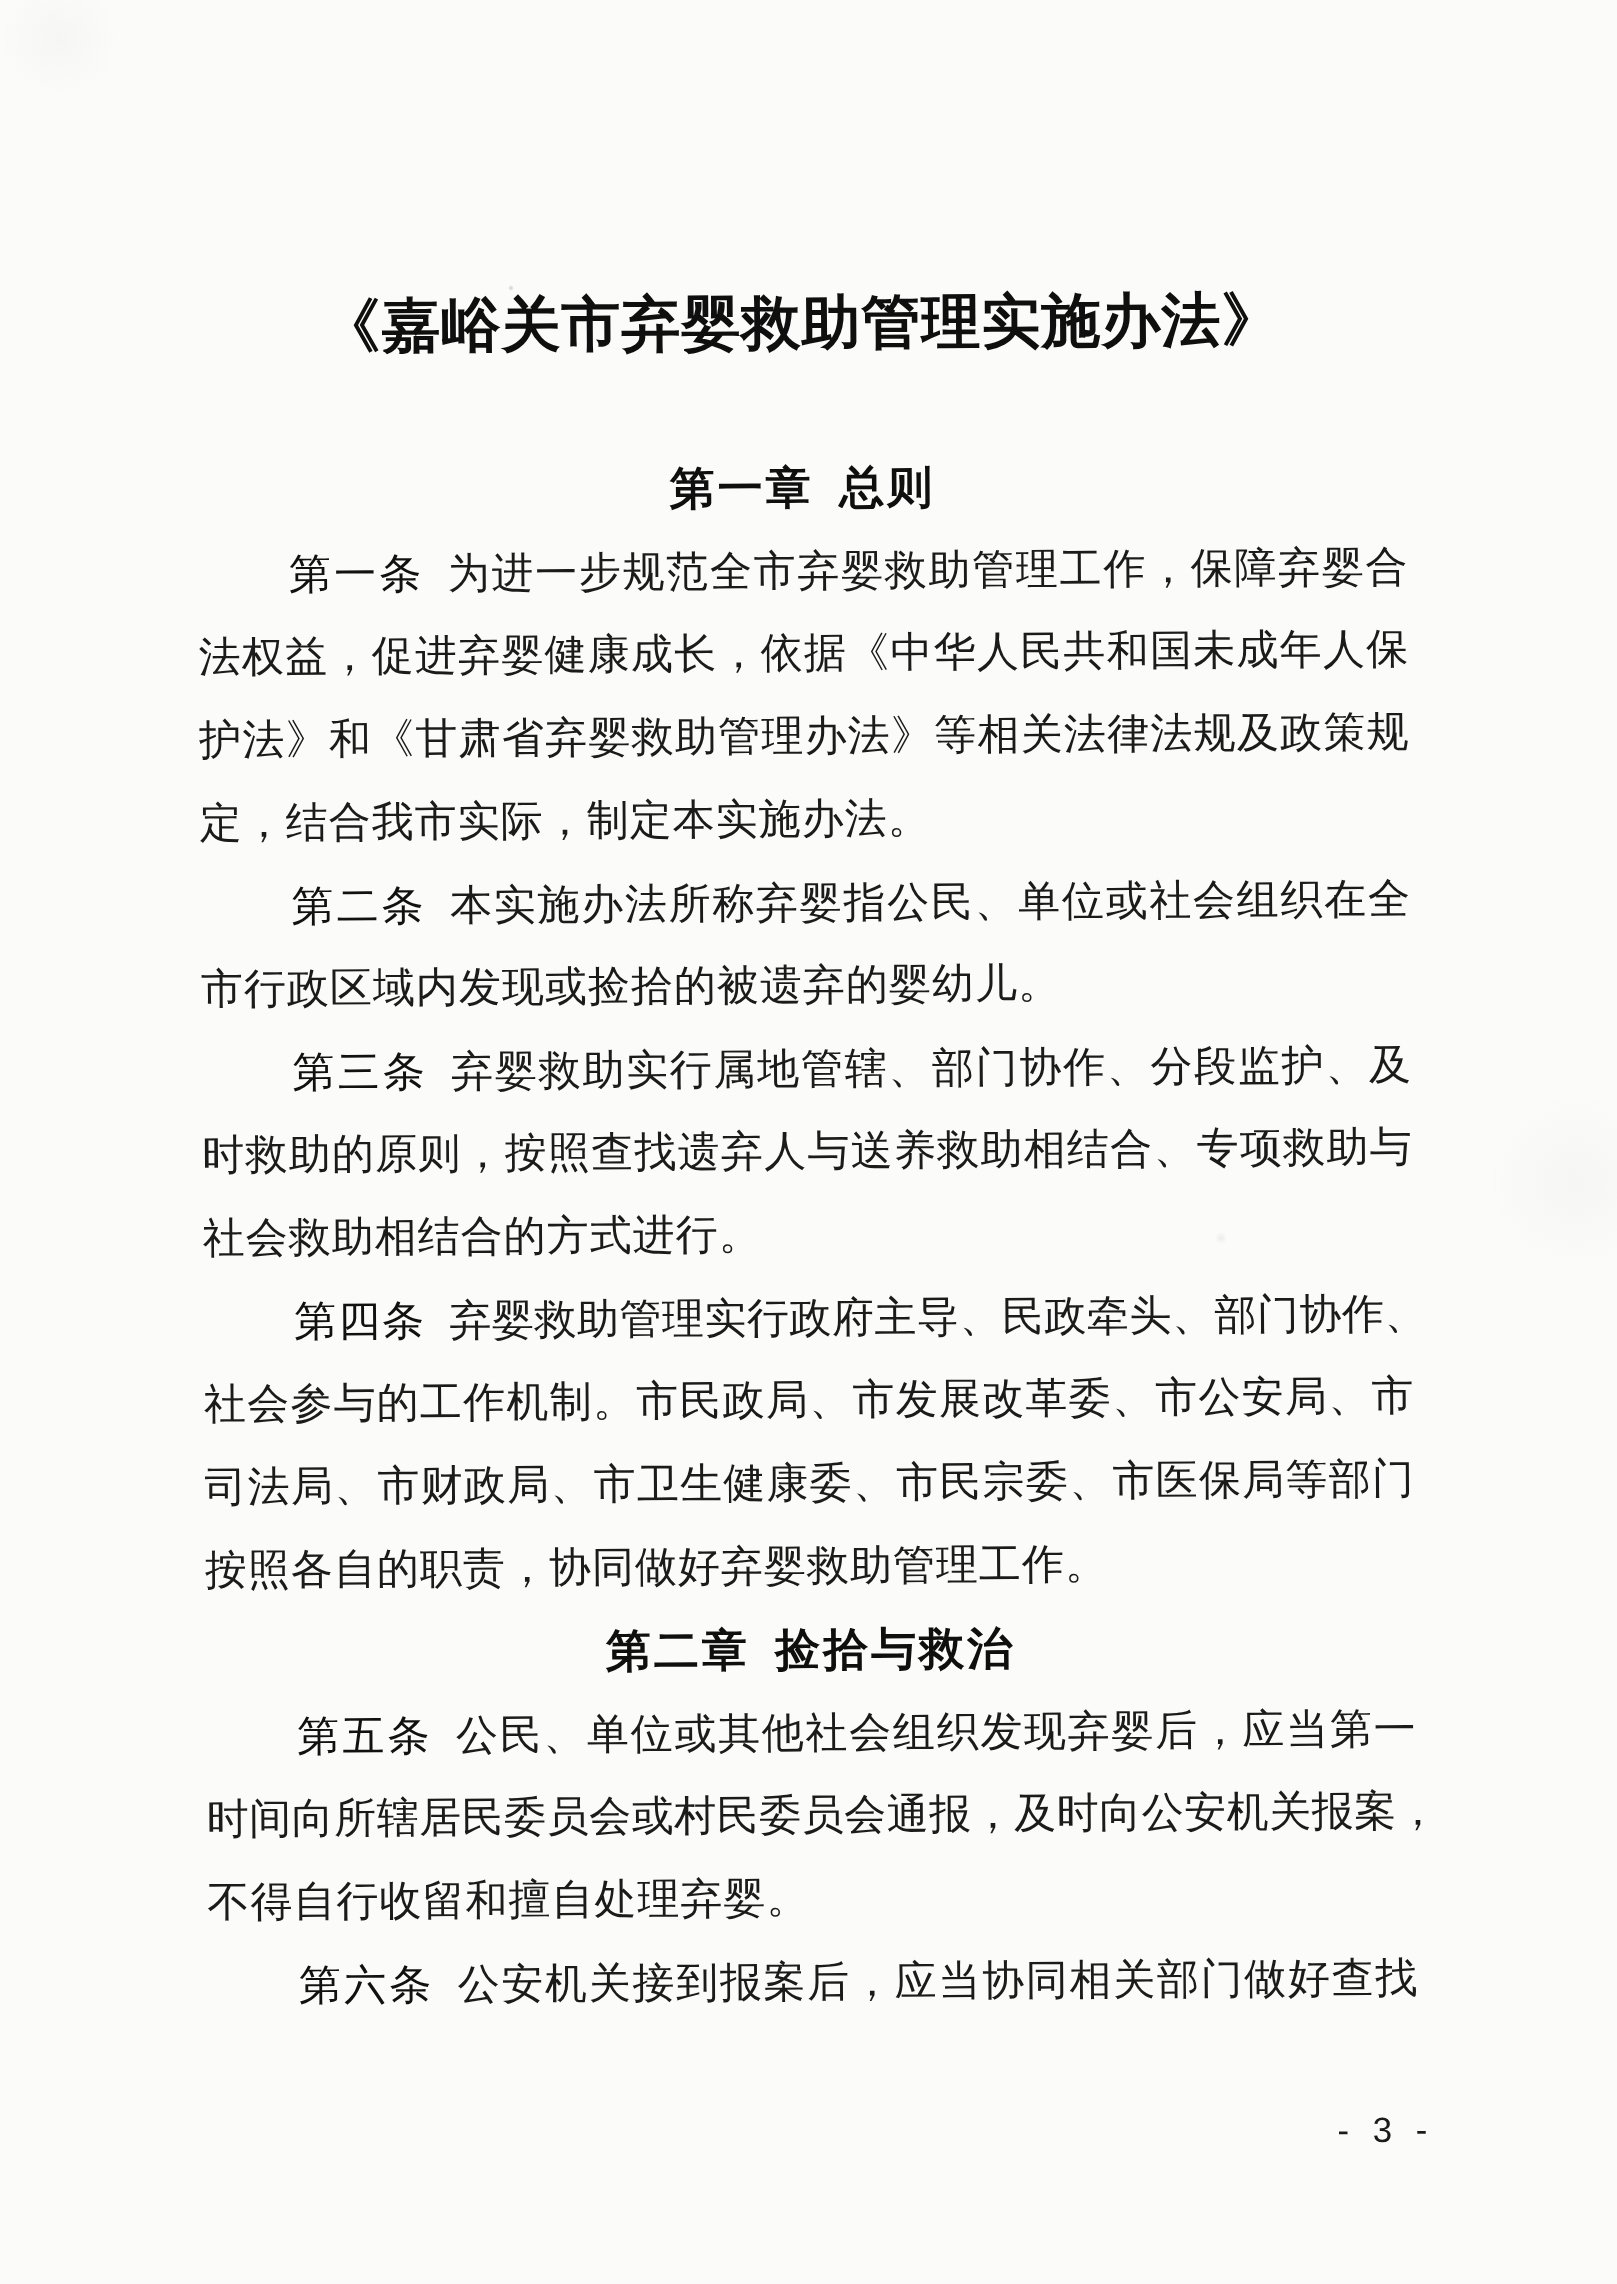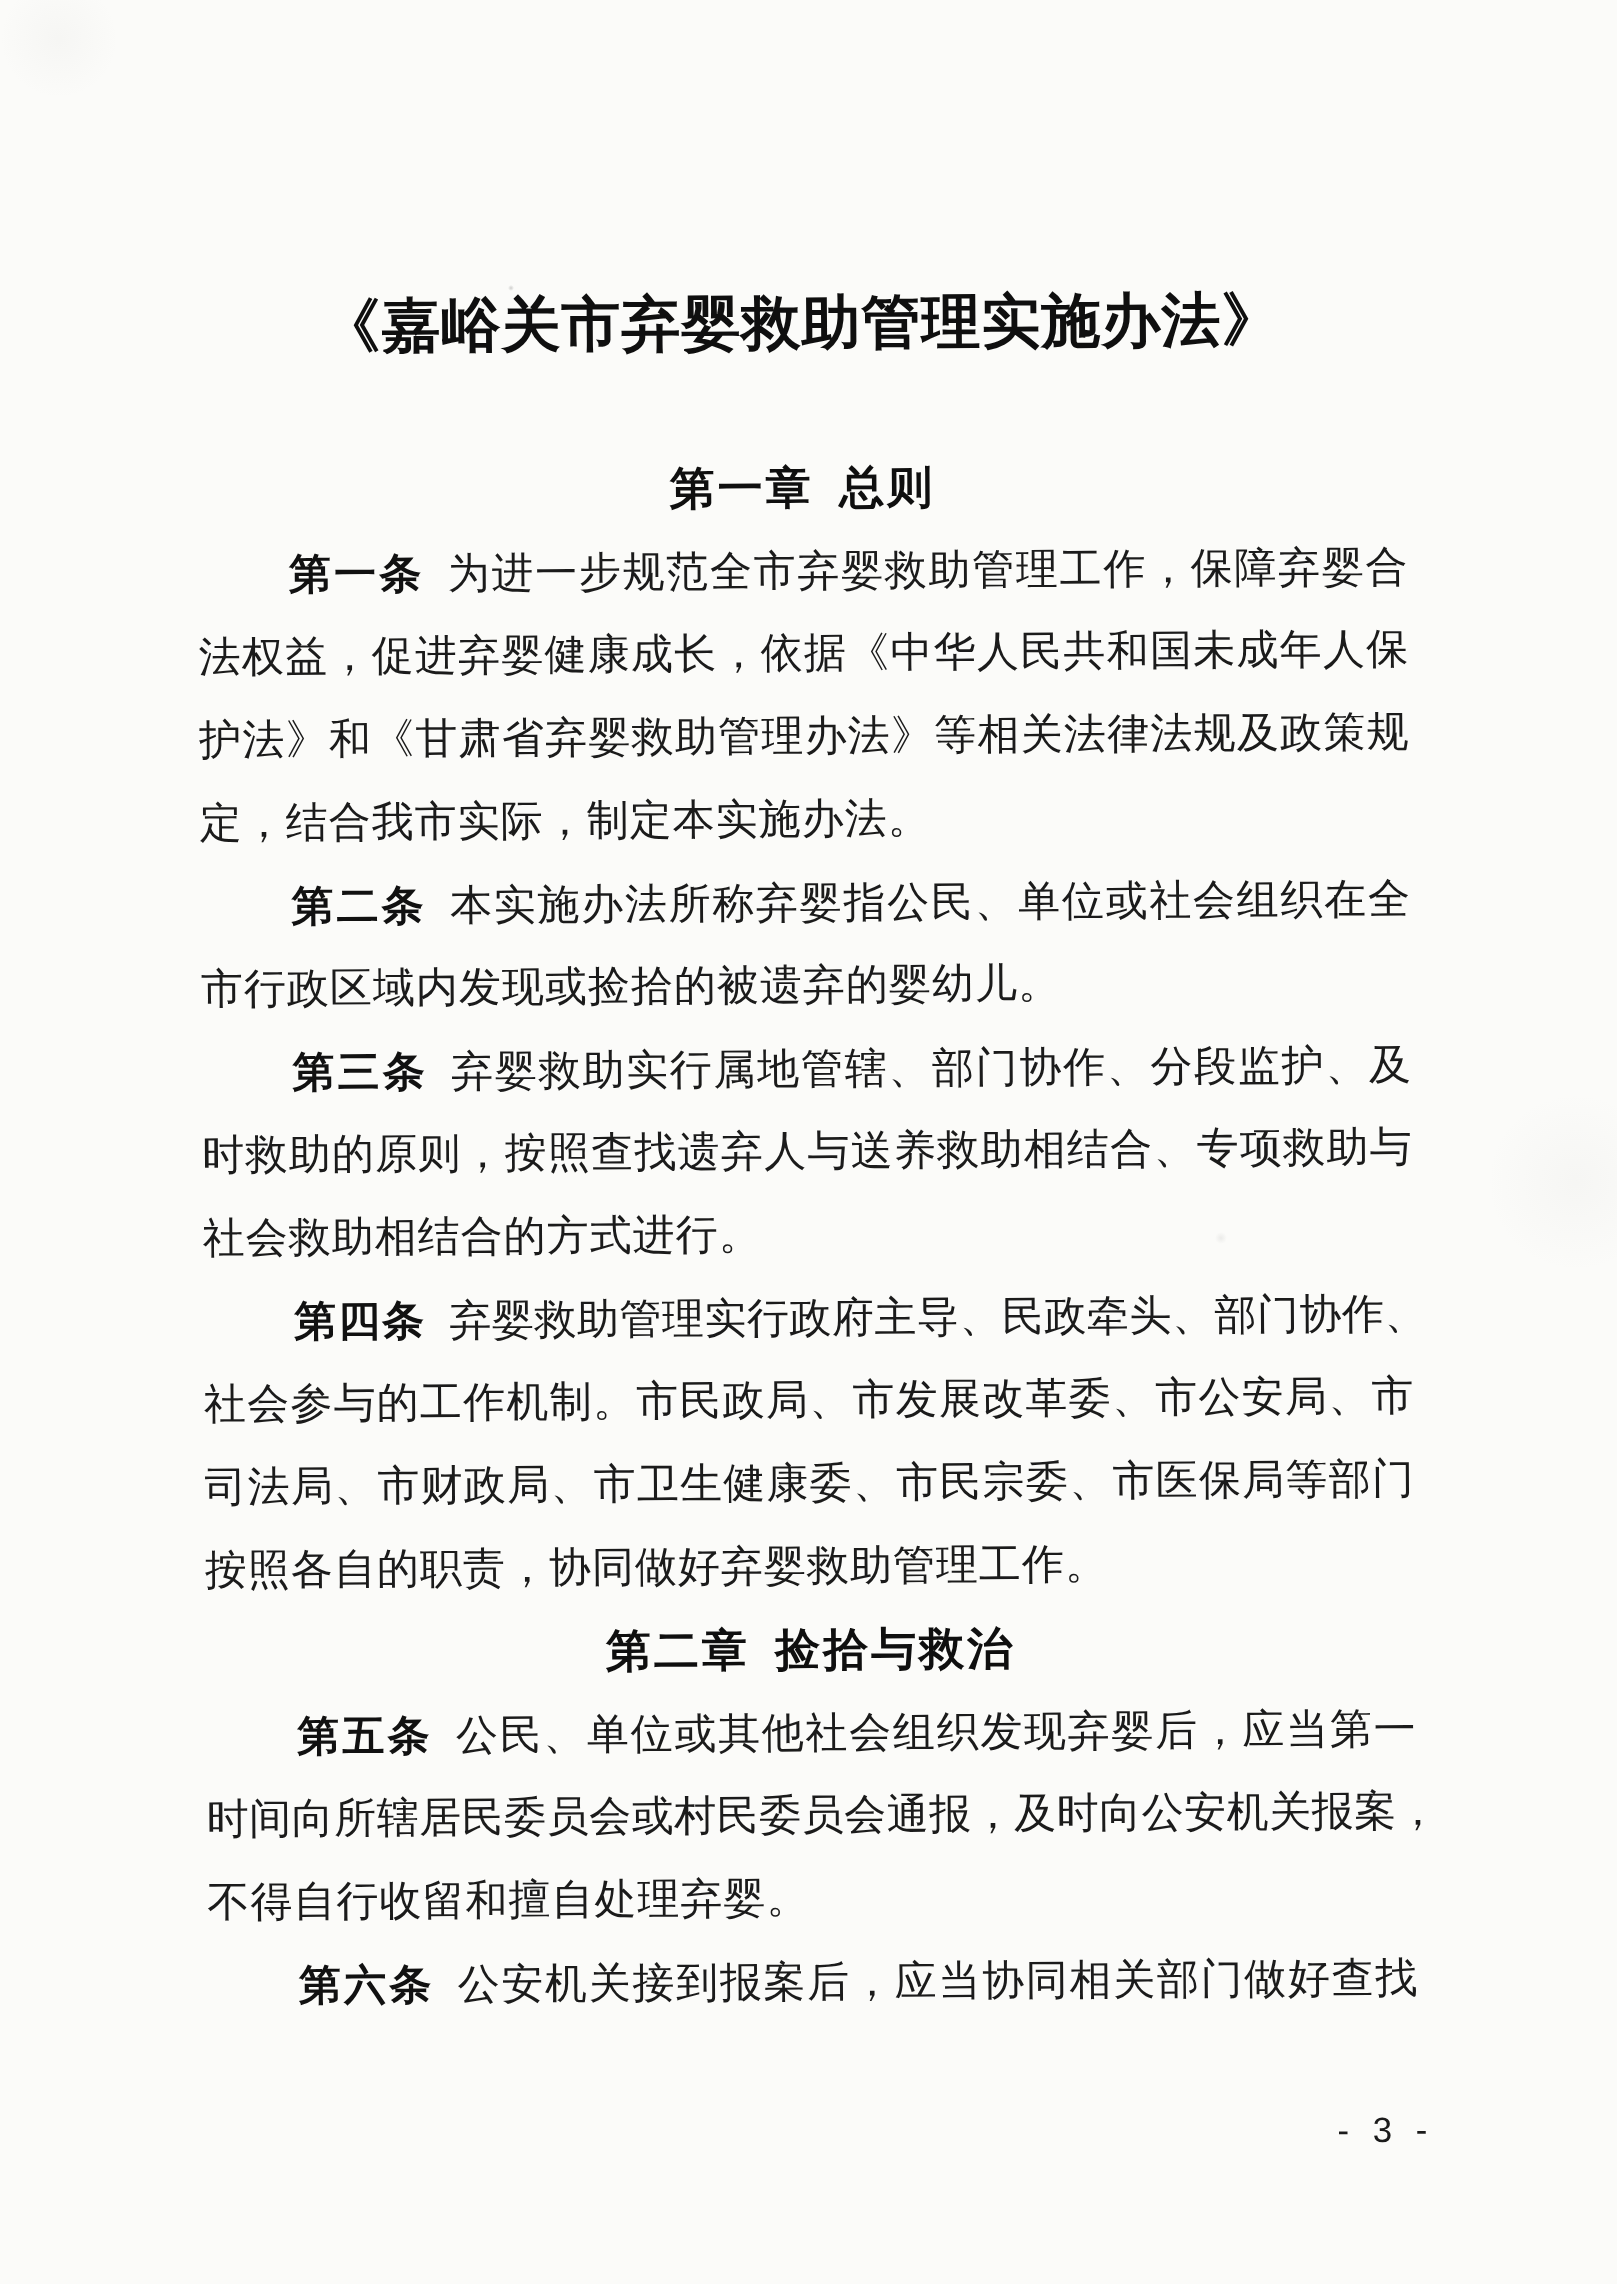--- a/index.html
+++ b/index.html
@@ -56,21 +56,21 @@
     text-align-last:center;
     font-family:"Liberation Sans", sans-serif;
     font-weight:700;
     font-size:45px;
     letter-spacing:3px;
     word-spacing:9.9px;
     color:#0f0f0f;
   }
   .article-label{
     font-family:"Liberation Sans", sans-serif;
-    font-weight:700;
+    font-weight:400;
     font-style:normal;
     letter-spacing:2px;
     margin-right:0.55em;
     color:#111;
   }
   .page-number{
     position:absolute;
     top:2108px;left:1305px;width:148px;
     text-align:center;
     font-family:"Liberation Sans", sans-serif;

